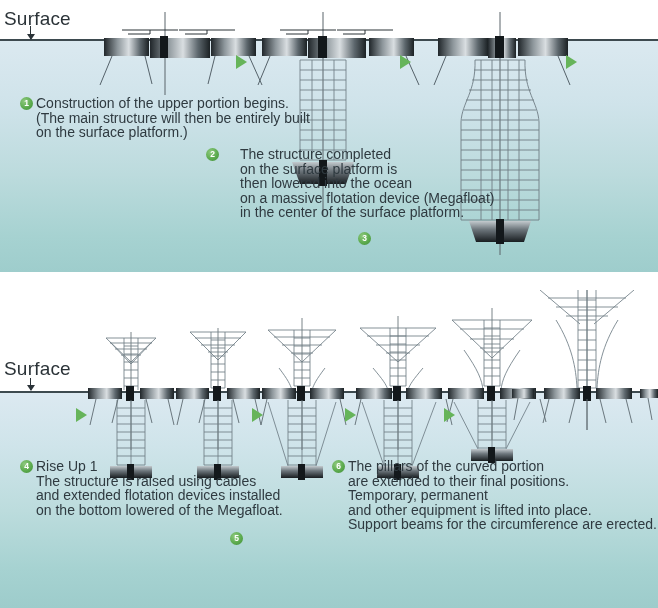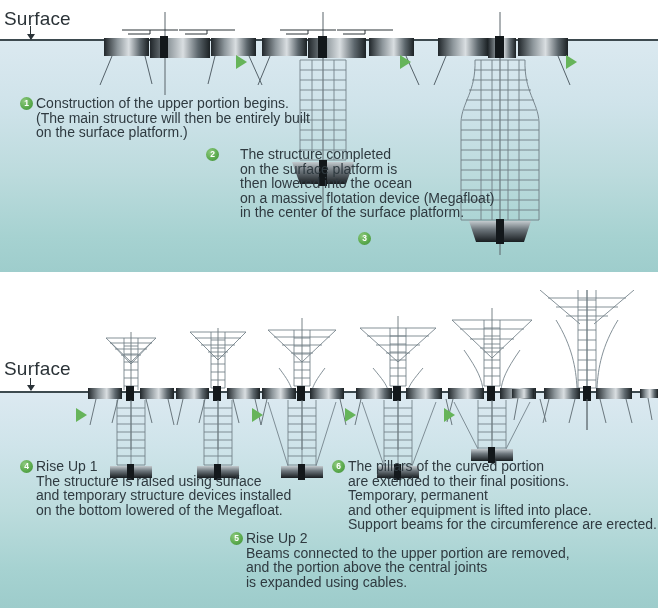--- a/index.html
+++ b/index.html
@@ -334,29 +334,25 @@
     </g>
   </svg>
 
   <div class="gtri" style="left:76px;top:118px;"></div>
   <div class="gtri" style="left:252px;top:118px;"></div>
   <div class="gtri" style="left:345px;top:118px;"></div>
   <div class="gtri" style="left:444px;top:118px;"></div>
 
   <div class="badge" style="left:20px;top:170px;">4</div>
   <div class="cap" style="left:36px;top:169px;"><b>Rise Up 1</b>
-<span>The structure is raised using surface</span>
-<span>and temporary structure devices installed</span>
+<span>The structure is raised using cables</span>
+<span>and extended flotation devices installed</span>
 <span>on the bottom lowered of the Megafloat.</span></div>
 
   <div class="badge" style="left:230px;top:242px;">5</div>
-  <div class="cap" style="left:246px;top:241px;"><b>Rise Up 2</b>
-<span>Beams connected to the upper portion are removed,</span>
-<span>and the portion above the central joints</span>
-<span>is expanded using cables.</span></div>
 
   <div class="badge" style="left:332px;top:170px;">6</div>
   <div class="cap" style="left:348px;top:169px;"><span>The pillars of the curved portion</span>
 <span>are extended to their final positions.</span>
 <span>Temporary, permanent</span>
 <span>and other equipment is lifted into place.</span>
 <span>Support beams for the circumference are erected.</span></div>
 </div>
 
 </body></html>

